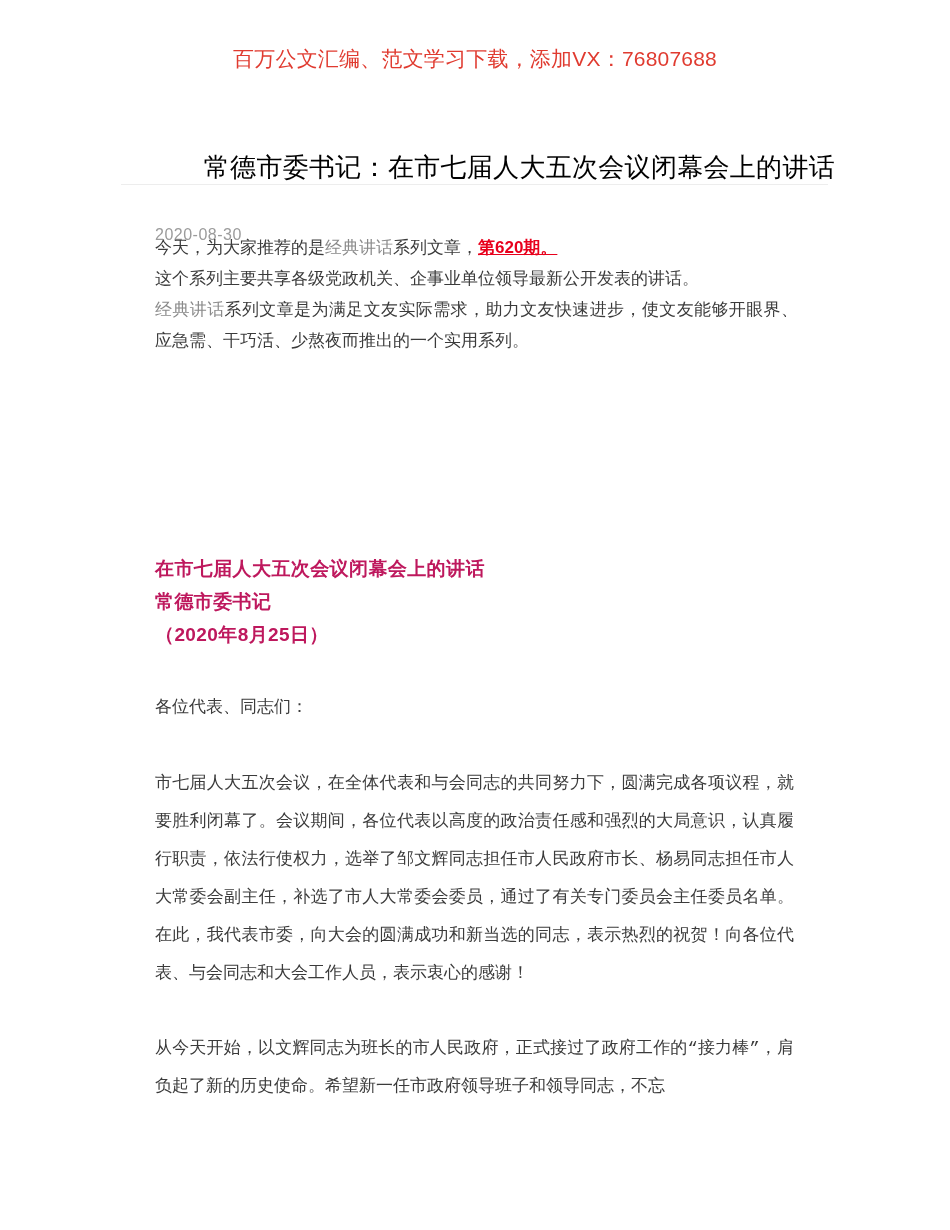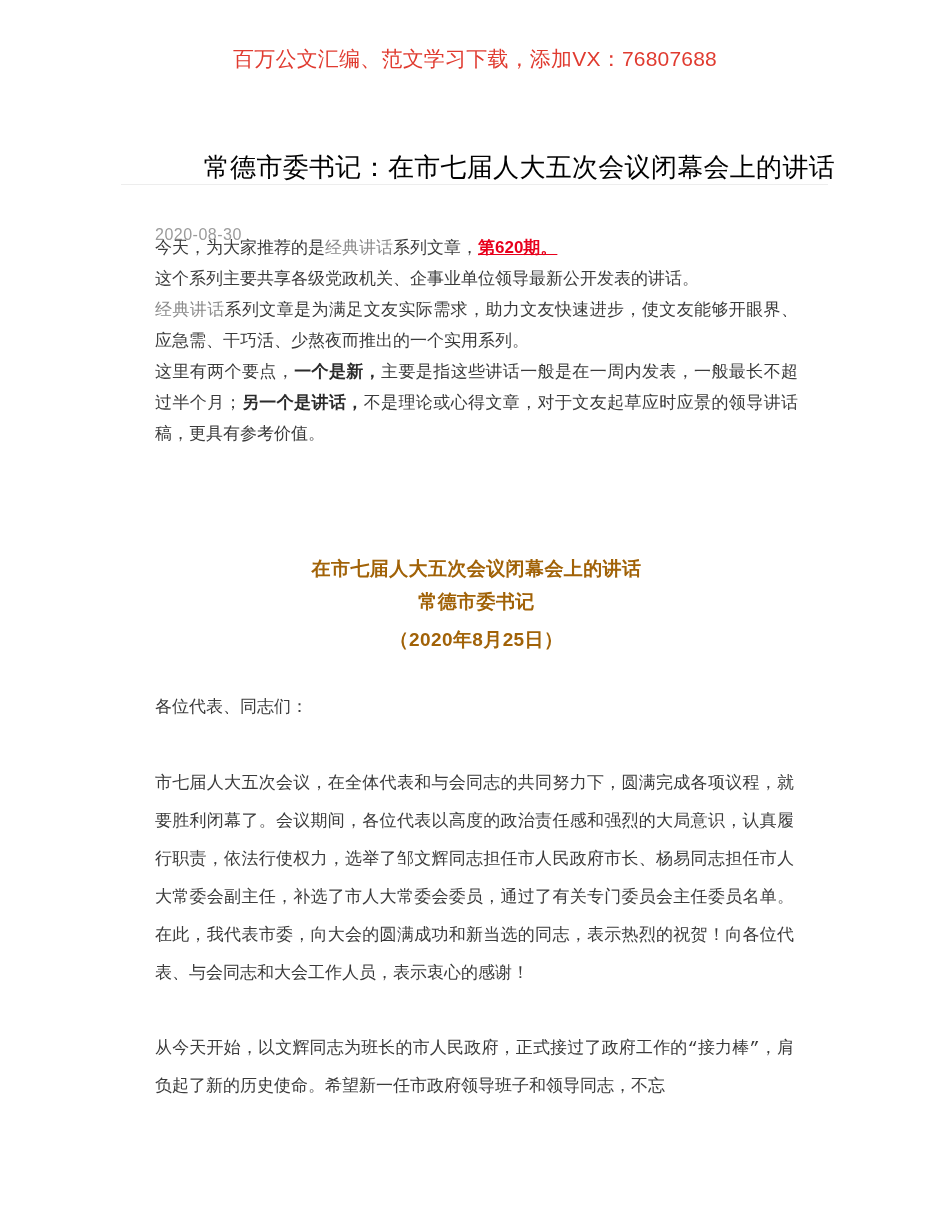--- a/index.html
+++ b/index.html
@@ -106,34 +106,33 @@
     font-weight: bold;
     color: #2b2b2b;
   }
 
   
   .speech-head {
     position: absolute;
     top: 552px;
     left: 155px;
     width: 643px;
-    text-align: center;
-    color: #a16207;
+    text-align: left;
+    color: #be185d;
   }
   .speech-head .sh-line {
     font-weight: bold;
     font-size: 19px;
     line-height: 33px;
     letter-spacing: 0.4px;
   }
   .speech-head .sh-date {
     font-weight: bold;
     font-size: 19px;
     line-height: 33px;
-    margin-top: 5px;
     letter-spacing: 0.4px;
   }
 
   
   .body-copy {
     position: absolute;
     top: 688px;
     left: 155px;
     width: 643px;
     font-size: 17px;
@@ -160,21 +159,20 @@
   <h1 class="doc-title">常德市委书记：在市七届人大五次会议闭幕会上的讲话</h1>
 
   <div class="title-rule"></div>
 
   <div class="doc-date">2020-08-30</div>
 
   <div class="intro">
     <p><span>今天，为大家推荐的是</span><span class="serif-brand">经典讲话</span><span>系列文章，</span><span class="red-bold">第620期。</span></p>
     <p>这个系列主要共享各级党政机关、企事业单位领导最新公开发表的讲话。</p>
     <p><span class="serif-brand">经典讲话</span><span>系列文章是为满足文友实际需求，助力文友快速进步，使文友能够开眼界、应急需、干巧活、少熬夜而推出的一个实用系列。</span></p>
-    <p><span>这里有两个要点，</span><span class="b">一个是新，</span><span>主要是指这些讲话一般是在一周内发表，一般最长不超过半个月；</span><span class="b">另一个是讲话，</span><span>不是理论或心得文章，对于文友起草应时应景的领导讲话稿，更具有参考价值。</span></p>
   </div>
 
   <div class="speech-head">
     <div class="sh-line">在市七届人大五次会议闭幕会上的讲话</div>
     <div class="sh-line">常德市委书记</div>
     <div class="sh-date">（2020年8月25日）</div>
   </div>
 
   <div class="body-copy">
     <p>各位代表、同志们：</p>

